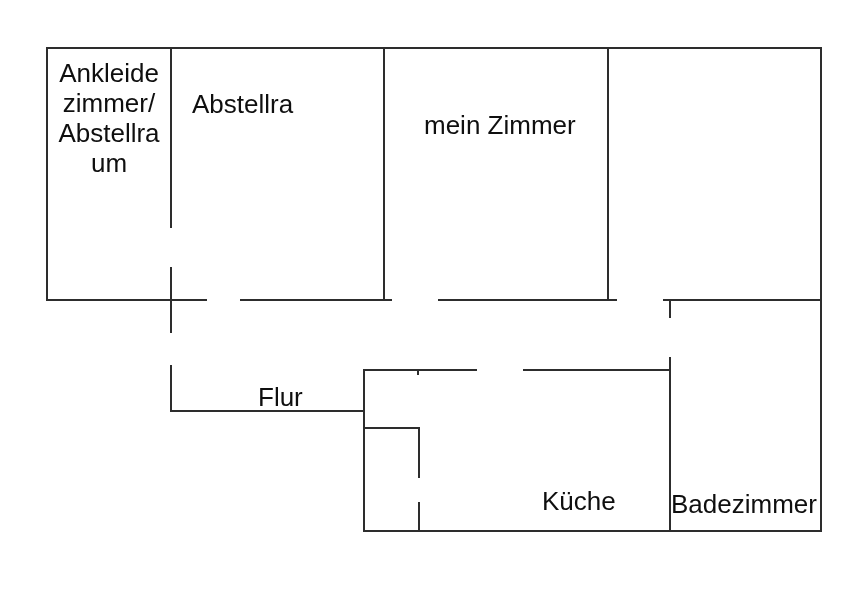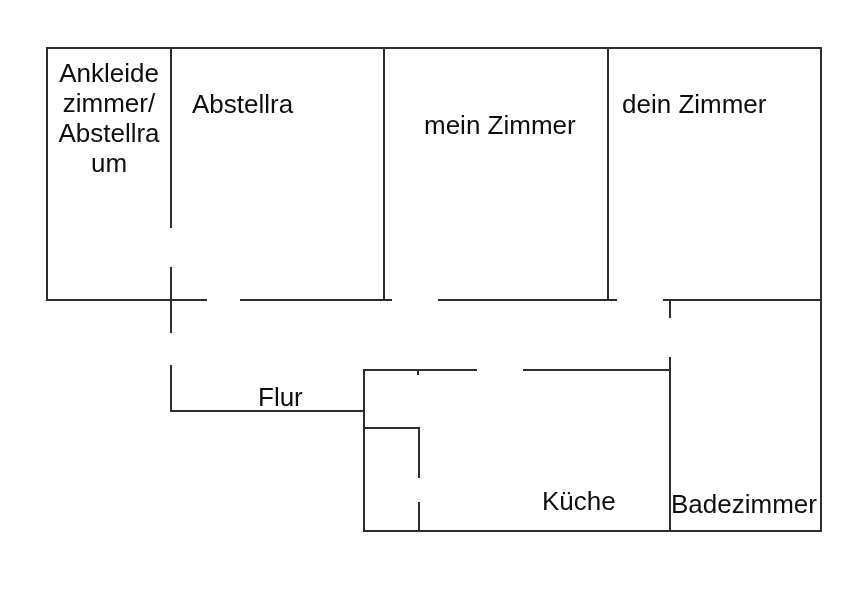--- a/index.html
+++ b/index.html
@@ -52,21 +52,20 @@
 
   <div class="label-multiline">Ankleide
 zimmer/
 Abstellra
 um</div>
 
   <div class="label lbl-wohnzimmer">Abstellra</div>
 
   <div class="label lbl-mein">mein Zimmer</div>
 
-  <div class="label lbl-dein">dein Zimmer</div>
 
   <div class="label lbl-flur">Flur</div>
 
   <div class="label lbl-badezimmer">Badezimmer</div>
 
   <div class="label lbl-kueche">Küche</div>
 
 <div class="wall" style="left: 46px; top: 47px; width: 776px; height: 2px; background: rgb(45, 45, 45);"></div>
     <div class="wall" style="left: 46px; top: 47px; width: 2px; height: 254px; background: rgb(45, 45, 45);"></div>
     <div class="wall" style="left: 820px; top: 47px; width: 2px; height: 485px; background: rgb(45, 45, 45);"></div>

